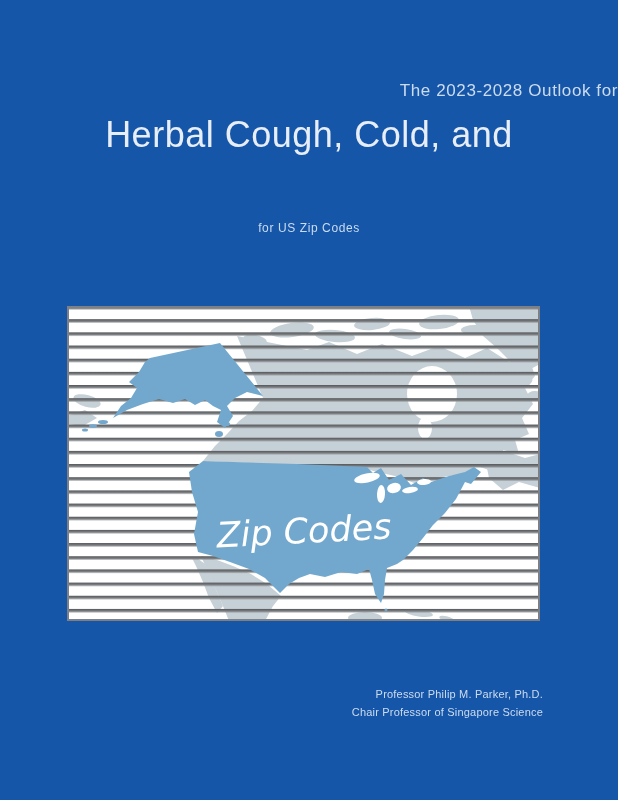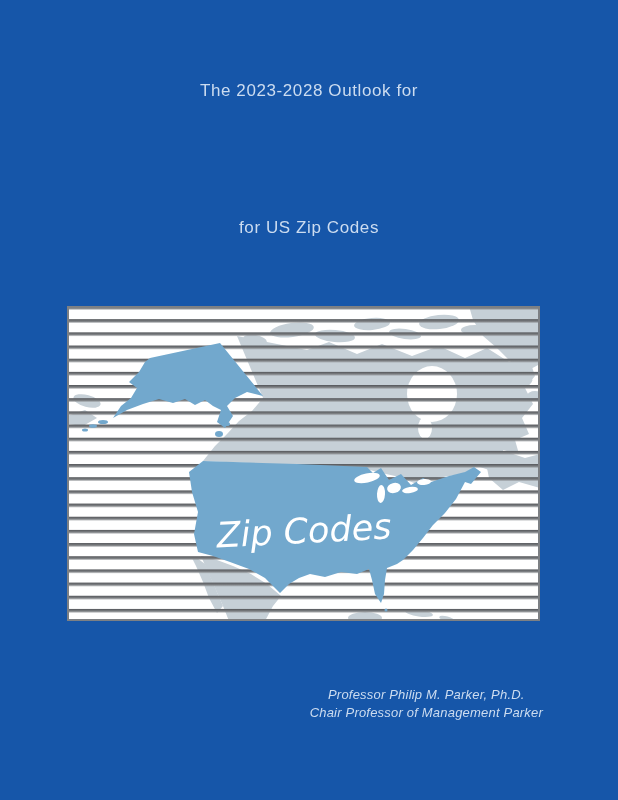--- a/index.html
+++ b/index.html
@@ -9,35 +9,35 @@
     -webkit-font-smoothing:antialiased;
   }
   .cover{
     position:relative;
     width:618px;height:800px;
     background:var(--background,#1656a9);
     overflow:hidden;
   }
   .series{
     position:absolute;top:81px;left:0;right:0;
-    text-align:center;
+    text-align:right;
     font-size:17px;line-height:20px;letter-spacing:.6px;
     color:var(--secondary-text,#ccdcf0);
   }
   .title{
     position:absolute;top:113px;left:0;right:0;margin:0;
     text-align:center;
     font-size:36px;line-height:44px;font-weight:400;letter-spacing:.5px;
     color:var(--title-text,#e7eef8);
   }
   .title .tl{display:block;}
   .scope{
     position:absolute;top:218px;left:0;right:0;
     text-align:center;
-    font-size:17px;line-height:20px;letter-spacing:.6px;
+    font-size:12px;line-height:20px;letter-spacing:.6px;
     color:var(--secondary-text,#ccdcf0);
   }
   .map{
     position:absolute;left:67px;top:306px;
     width:473px;height:315px;
   }
   .map svg{display:block;width:473px;height:315px;}
   .map-bg{fill:var(--map-background,#ffffff);}
   .land{fill:var(--land-fill,#c6d0d7);stroke:none;}
   .sea{fill:var(--map-background,#ffffff);}
@@ -47,34 +47,34 @@
   .stop-light{stop-color:var(--stripe-light,#939699);}
   .map-border{fill:none;stroke:var(--map-border,#7d8084);stroke-width:2;}
   .map-label{
     fill:var(--label-fill,#ffffff);
     font-family:"DejaVu Sans",sans-serif;
     font-style:italic;
     font-size:35px;
   }
   .author{
     position:absolute;top:686px;right:75px;
-    text-align:center;
-    font-size:13px;line-height:17.6px;letter-spacing:.2px;
+    text-align:right;
+    font-size:11px;line-height:17.6px;letter-spacing:.2px;
     color:var(--secondary-text,#ccdcf0);
-    font-style:italic;
   }
 </style>
 </head>
 <body>
 
 <div class="cover">
 
   <div class="series">The 2023-2028 Outlook for</div>
 
   <h1 class="title">
+    <span class="tl">Herbal Cough, Cold, and</span>
   </h1>
 
   <div class="scope">for US Zip Codes</div>
 
   <div class="map">
     <svg viewBox="0 0 473 315" xmlns="http://www.w3.org/2000/svg">
       <defs>
         <linearGradient id="stripeGrad" x1="0" y1="0" x2="0" y2="1">
           <stop offset="0" class="stop-dark"></stop>
           <stop offset="1" class="stop-light"></stop>
@@ -158,16 +158,16 @@
       </g>
 
       <text class="map-label" x="237" y="237" text-anchor="middle" transform="rotate(-3 237 226)">Zip Codes</text>
 
       <rect class="map-border" x="1" y="1" width="471" height="313"></rect>
     </svg>
   </div>
 
   <div class="author">
     <div>Professor Philip M. Parker, Ph.D.</div>
-    <div>Chair Professor of Management Parker</div>
+    <div>Chair Professor of Singapore Science</div>
   </div>
 
 </div>
 
 </body></html>

